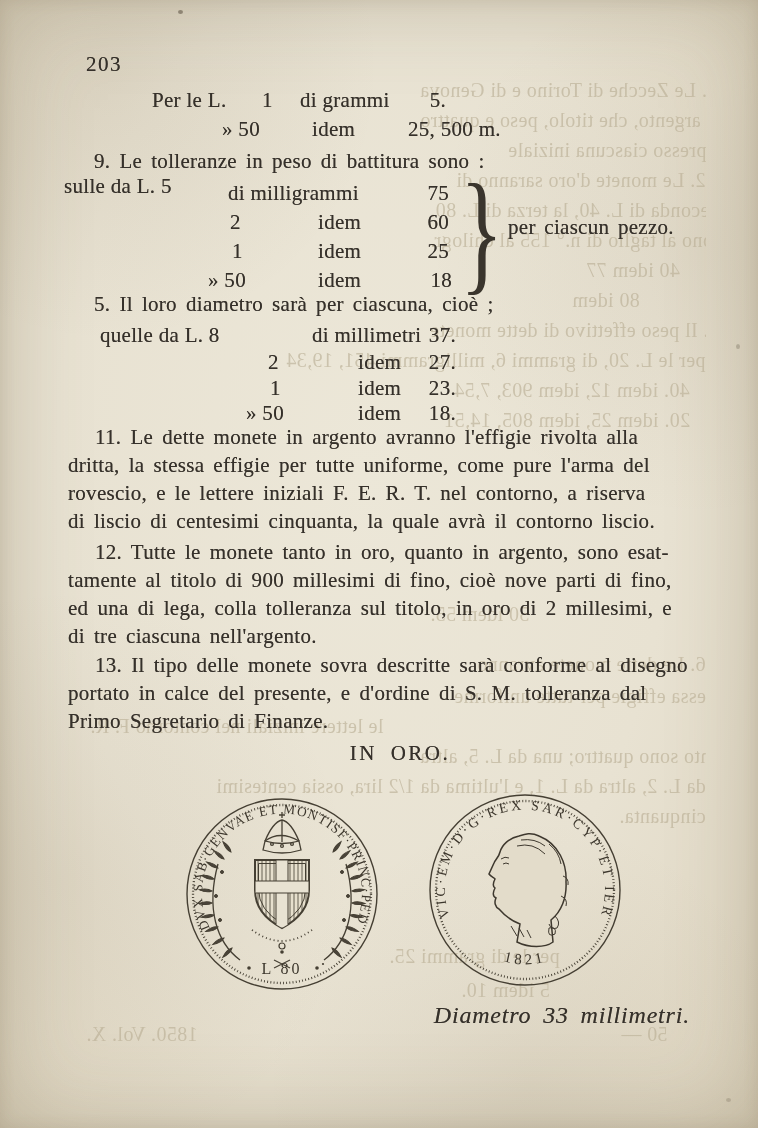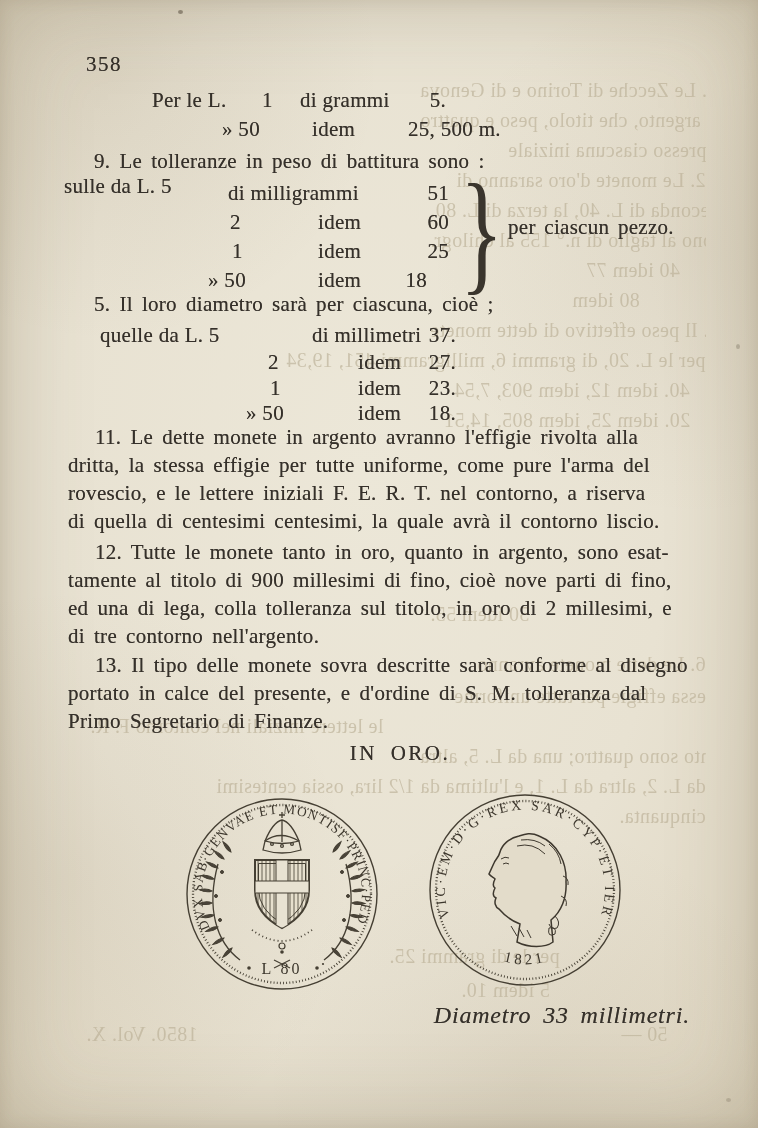--- a/index.html
+++ b/index.html
@@ -69,75 +69,75 @@
 <div class="ghost" style="left:440px;top:684px;width:266px;text-align:right"><span>essa effigie per tutte uniforme</span></div>
 <div class="ghost" style="left:90px;top:714px;width:600px"><span>le lettere iniziali nel contorno F. R.</span></div>
 <div class="ghost" style="left:420px;top:744px;width:286px;text-align:right"><span>7. Le monete d'argento sono quattro; una da L. 5, altra</span></div>
 <div class="ghost" style="left:80px;top:774px;width:626px;text-align:right"><span>da L. 2, altra da L. 1, e l'ultima da 1/2 lira, ossia centesimi</span></div>
 <div class="ghost" style="left:596px;top:804px;width:110px;text-align:right"><span>cinquanta.</span></div>
 <div class="ghost" style="left:360px;top:944px;width:200px;text-align:right"><span>per le      di grammi 25.</span></div>
 <div class="ghost" style="left:390px;top:978px;width:160px;text-align:right"><span>5    idem    10.</span></div>
 <div class="ghost" style="left:86px;top:1022px;width:150px"><span>1850. Vol. X.</span></div>
 <div class="ghost" style="left:598px;top:1022px;width:70px;text-align:right"><span>50 —</span></div>
 
-<div class="pagenum">358</div>
+<div class="pagenum">203</div>
 
 <span class="cell" style="left:152px;top:88px">Per le L.</span>
 <span class="cell" style="left:262px;top:88px">1</span>
 <span class="cell" style="left:300px;top:88px">di grammi</span>
 <span class="cell num" style="left:400px;top:88px;width:46px">5.</span>
 <span class="cell" style="left:222px;top:117px">» 50</span>
 <span class="cell" style="left:312px;top:117px">idem</span>
 <span class="cell" style="left:408px;top:117px">25, 500 m.</span>
 
 <div class="txt" style="left:94px;top:149px">9. Le tolleranze in peso di battitura sono :</div>
 
 <div>
   <span class="cell" style="left:64px;top:174px">sulle da L. 5</span>
   <span class="cell" style="left:228px;top:181px">di milligrammi</span>
-  <span class="cell num" style="left:405px;top:181px;width:44px">51</span>
+  <span class="cell num" style="left:405px;top:181px;width:44px">75</span>
   <span class="cell" style="left:230px;top:210px">2</span>
   <span class="cell" style="left:318px;top:210px">idem</span>
   <span class="cell num" style="left:405px;top:210px;width:44px">60</span>
   <span class="cell" style="left:232px;top:239px">1</span>
   <span class="cell" style="left:318px;top:239px">idem</span>
   <span class="cell num" style="left:405px;top:239px;width:44px">25</span>
   <span class="cell" style="left:208px;top:268px">» 50</span>
   <span class="cell" style="left:318px;top:268px">idem</span>
-  <span class="cell num" style="left:383px;top:268px;width:44px">18</span>
+  <span class="cell num" style="left:408px;top:268px;width:44px">18</span>
   <span class="brace">}</span>
   <span class="bracenote">per ciascun pezzo.</span>
 </div>
 
 <div class="txt" style="left:94px;top:292px">5. Il loro diametro sarà per ciascuna, cioè ;</div>
 
 <div>
-  <span class="cell" style="left:100px;top:323px">quelle da L. 5</span>
+  <span class="cell" style="left:100px;top:323px">quelle da L. 8</span>
   <span class="cell" style="left:312px;top:323px">di millimetri</span>
   <span class="cell num" style="left:404px;top:323px;width:52px">37.</span>
   <span class="cell" style="left:268px;top:350px">2</span>
   <span class="cell" style="left:358px;top:350px">idem</span>
   <span class="cell num" style="left:404px;top:350px;width:52px">27.</span>
   <span class="cell" style="left:270px;top:376px">1</span>
   <span class="cell" style="left:358px;top:376px">idem</span>
   <span class="cell num" style="left:404px;top:376px;width:52px">23.</span>
   <span class="cell" style="left:246px;top:401px">» 50</span>
   <span class="cell" style="left:358px;top:401px">idem</span>
   <span class="cell num" style="left:404px;top:401px;width:52px">18.</span>
 </div>
 
 <div class="txt block ind" style="top:425px">11. Le dette monete in argento avranno l'effigie rivolta alla</div>
 <div class="txt block" style="top:453px">dritta, la stessa effigie per tutte uniforme, come pure l'arma del</div>
 <div class="txt block" style="top:481px">rovescio, e le lettere iniziali F. E. R. T. nel contorno, a riserva</div>
-<div class="txt block" style="top:509px">di quella di centesimi centesimi, la quale avrà il contorno liscio.</div>
+<div class="txt block" style="top:509px">di liscio di centesimi cinquanta, la quale avrà il contorno liscio.</div>
 
 <div class="txt block ind" style="top:540px">12. Tutte le monete tanto in oro, quanto in argento, sono esat-</div>
 <div class="txt block" style="top:568px">tamente al titolo di 900 millesimi di fino, cioè nove parti di fino,</div>
 <div class="txt block" style="top:596px">ed una di lega, colla tolleranza sul titolo, in oro di 2 millesimi, e</div>
-<div class="txt block" style="top:624px">di tre contorno nell'argento.</div>
+<div class="txt block" style="top:624px">di tre ciascuna nell'argento.</div>
 
 <div class="txt block ind" style="top:653px">13. Il tipo delle monete sovra descritte sarà conforme al disegno</div>
 <div class="txt block" style="top:681px">portato in calce del presente, e d'ordine di S. M. tolleranza dal</div>
 <div class="txt block" style="top:709px">Primo Segretario di Finanze.</div>
 
 <div class="heading-center">IN ORO.</div>
 
 <div class="coin" style="left:184px;top:796px">
 <svg width="196" height="196" viewBox="-98 -98 196 196">
   <circle r="95" fill="none" stroke="#453f33" stroke-width="1.4"></circle>

